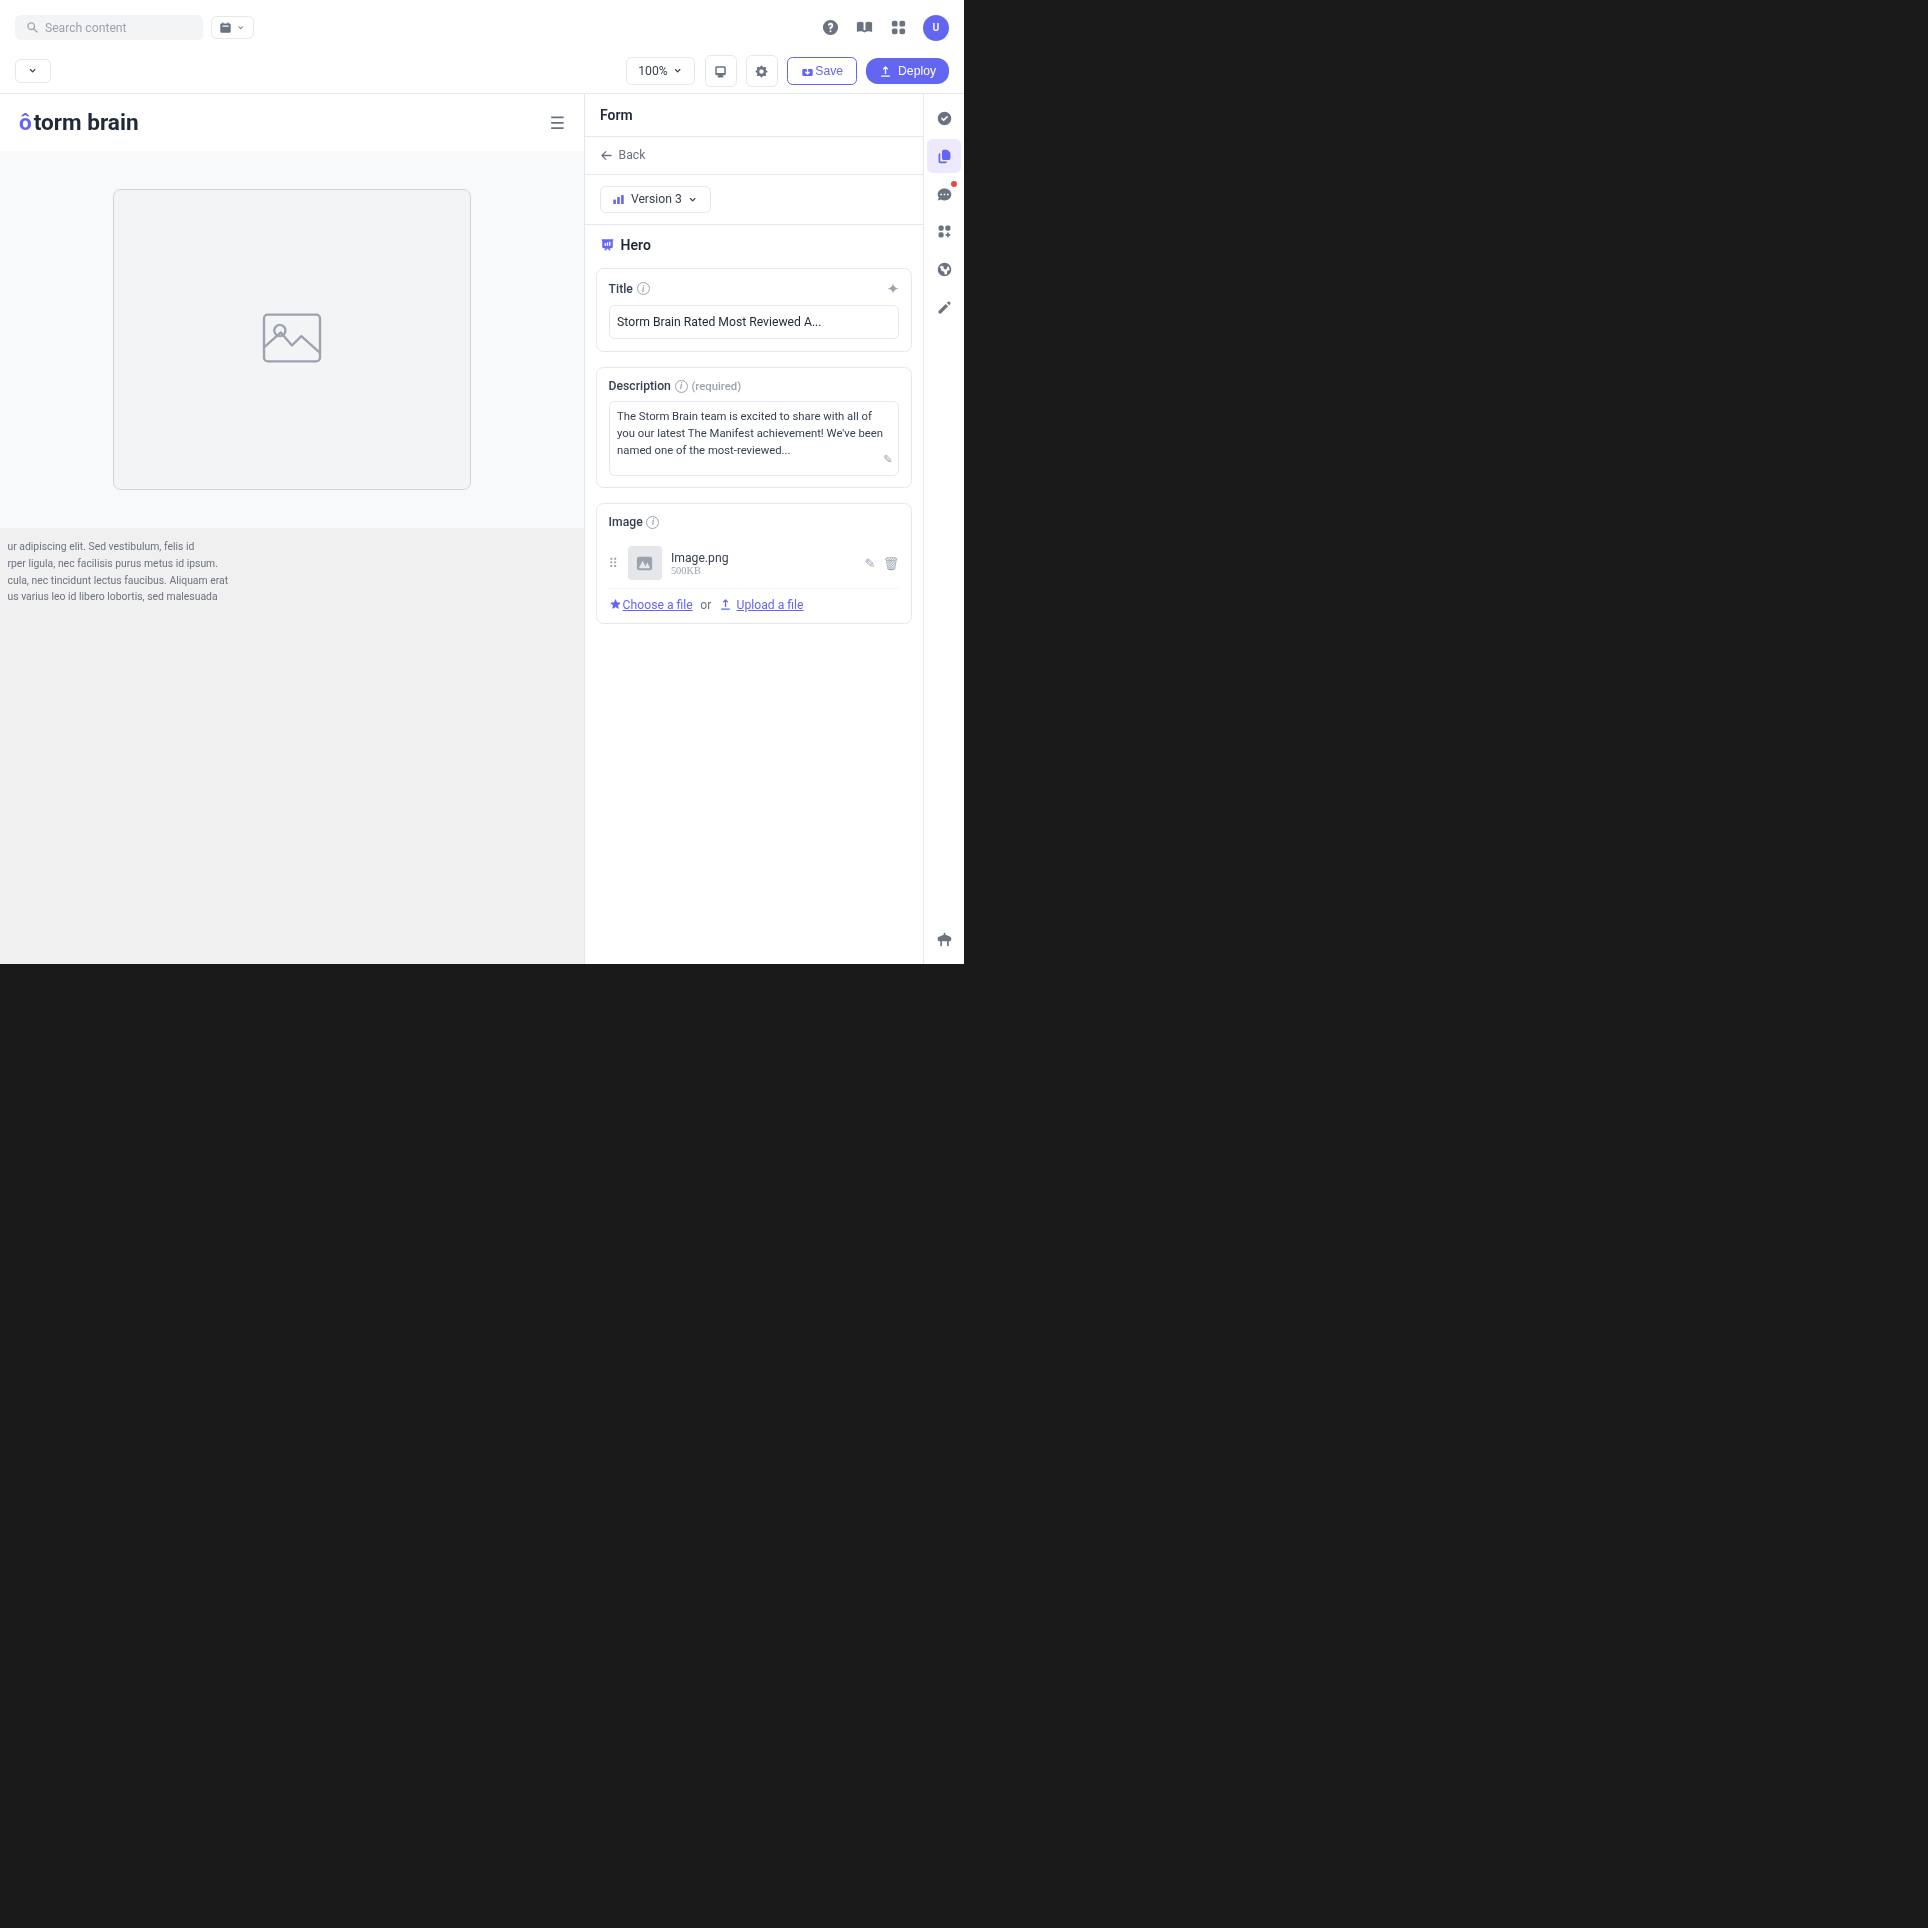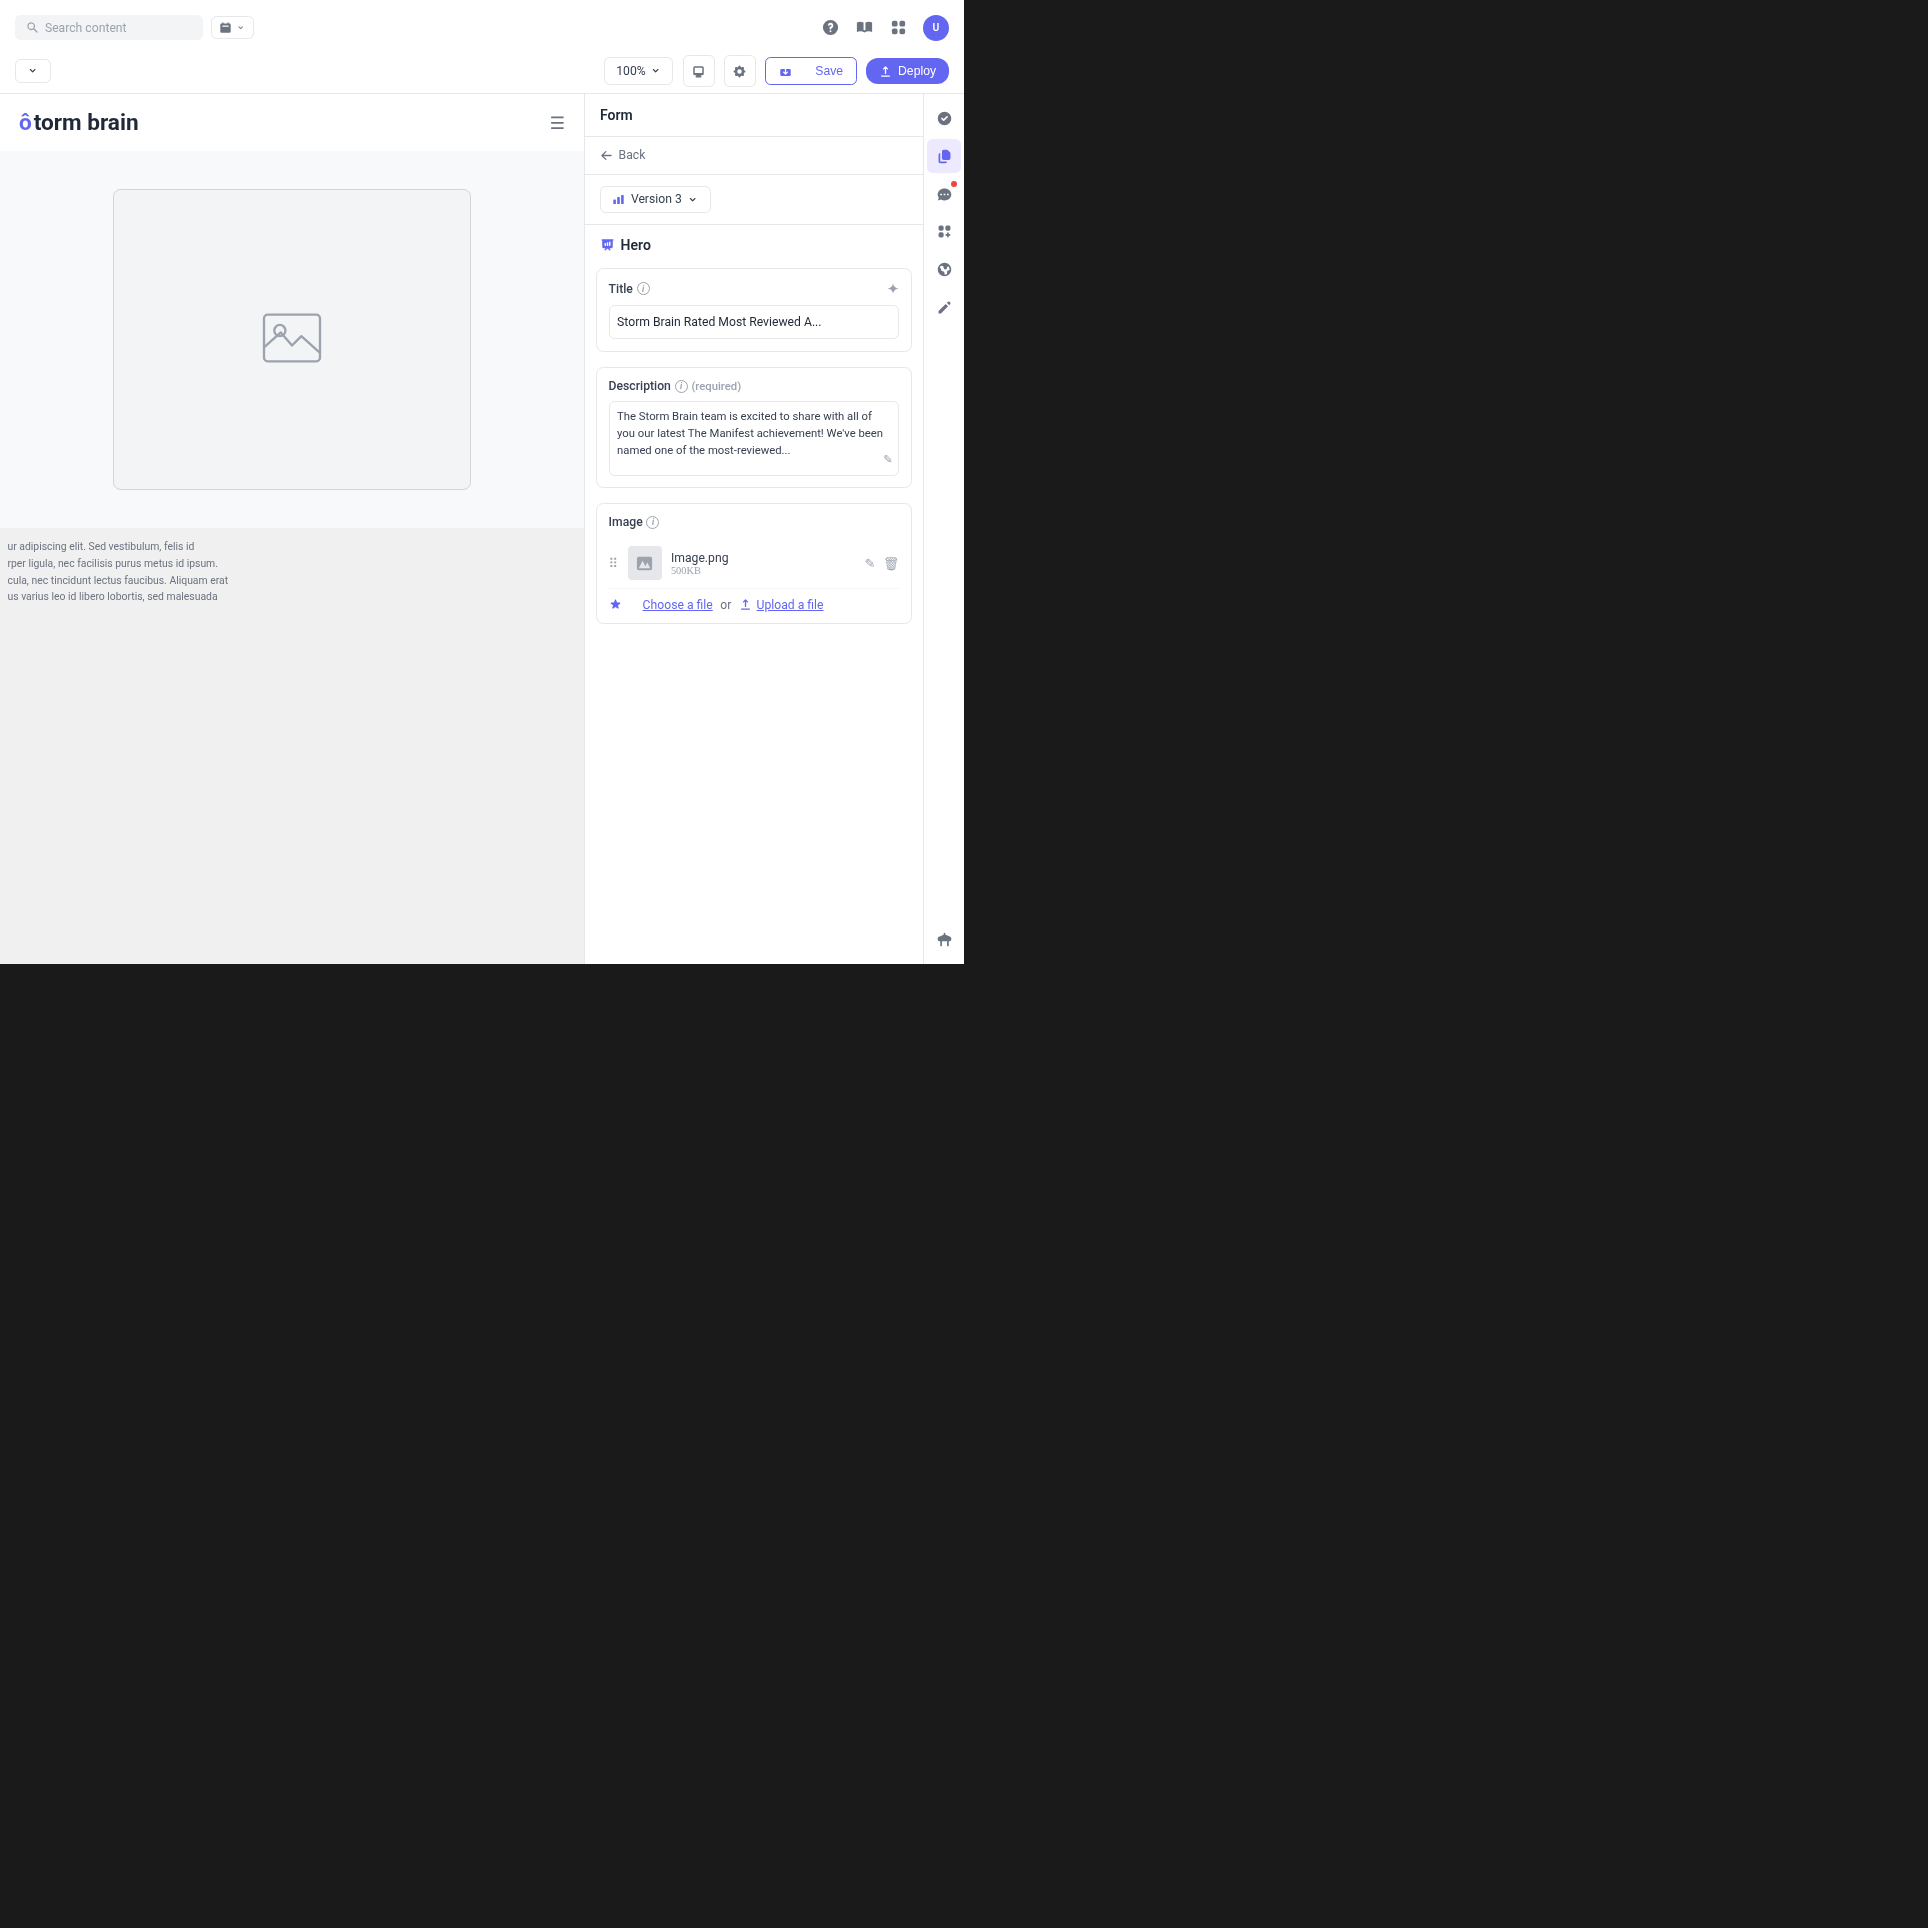--- a/index.html
+++ b/index.html
@@ -107,21 +107,21 @@
     .icon-btn {
       width: 32px; height: 32px;
       border: 0.9px solid #e5e7eb;
       border-radius: 5.6px;
       background: #fff;
       display: flex; align-items: center; justify-content: center;
       cursor: pointer;
       color: #6b7280;
     }
     .save-btn {
-      display: flex; align-items: center; gap: 23px;
+      display: flex; align-items: center; gap: 1px;
       padding: 5.6px 13px;
       border: 0.9px solid #6366f1;
       border-radius: 5.6px;
       background: #fff;
       color: #6366f1;
       font-size: 12.2px;
       font-weight: 500;
       cursor: pointer;
     }
     .deploy-btn {
@@ -328,21 +328,21 @@
     .file-action-icon {
       color: #9ca3af;
       cursor: pointer;
       font-size: 13px;
     }
     .upload-row {
       display: flex; align-items: center; gap: 7.5px;
       padding-top: 9.4px;
     }
     .choose-file-btn {
-      display: flex; align-items: center; gap: 21px;
+      display: flex; align-items: center; gap: 1px;
       color: #6366f1;
       font-size: 12.2px;
       cursor: pointer;
       text-decoration: underline;
     }
     .or-text {
       color: #6b7280;
       font-size: 12.2px;
     }
     .upload-file-btn {

